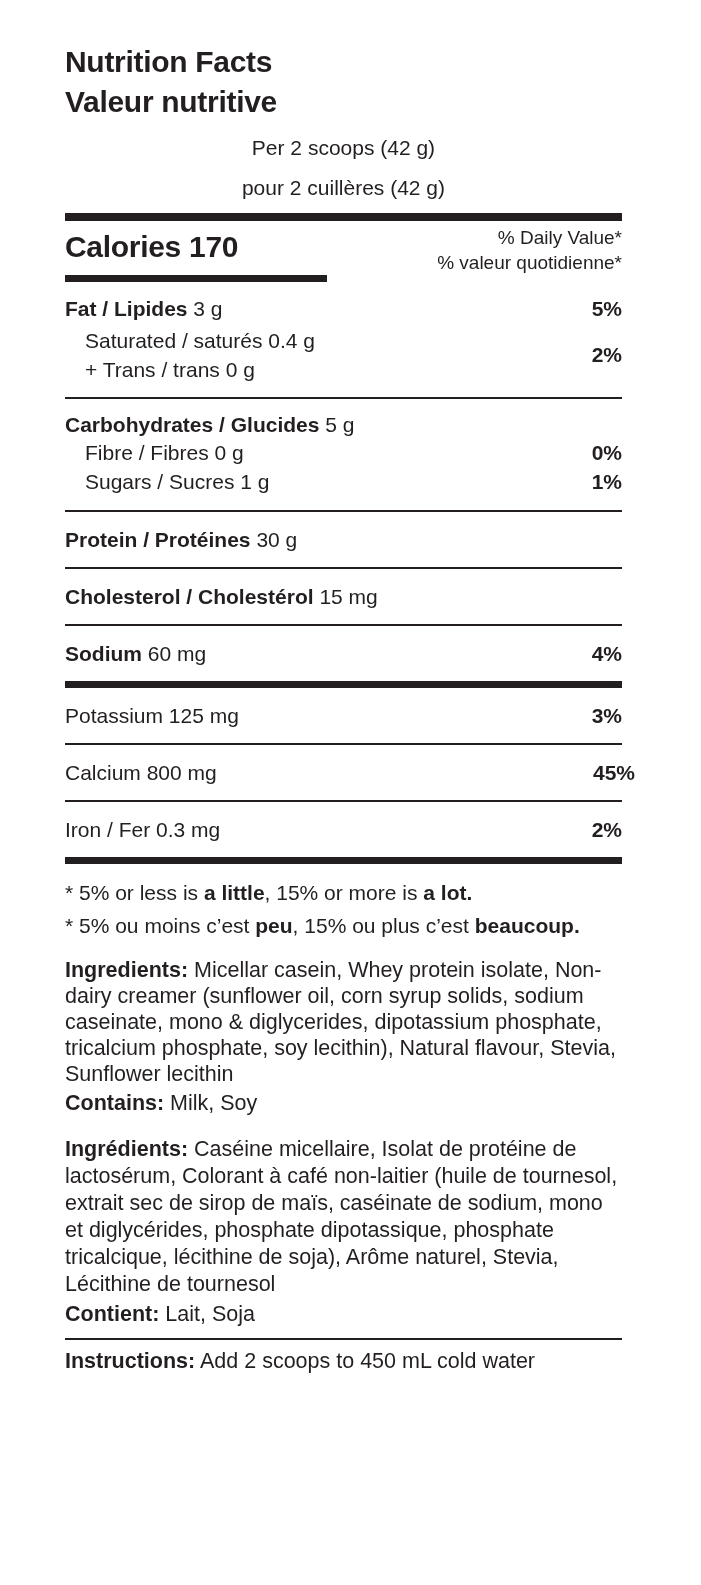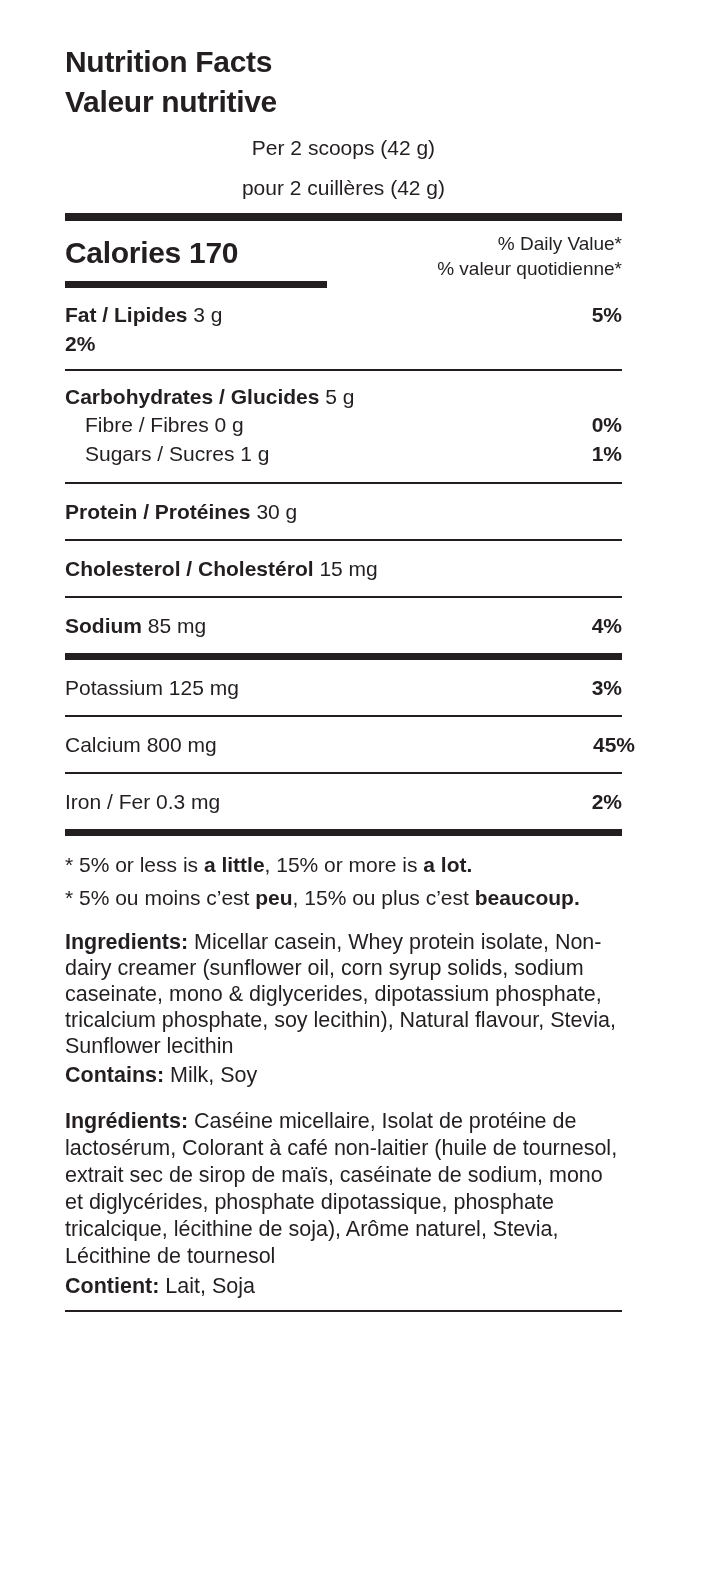--- a/index.html
+++ b/index.html
@@ -14,21 +14,21 @@
 
   .title { font-size:30px; font-weight:700; line-height:40px; letter-spacing:-0.3px; }
   .serving { font-size:21px; line-height:40px; }
   .serving-block { margin-top:6px;text-align:center; }
 
   .divider-heavy { height:8px; background:#231f20; }
   .divider-mid   { height:7px; background:#231f20; }
   .divider-thin  { height:2px; background:#231f20; }
   .top-bar { margin-top:5px; }
 
-  .cal-header { display:flex; justify-content:space-between; padding-top:6px; }
+  .cal-header { display:flex; justify-content:space-between; }
   .cal-title { font-size:30px; font-weight:700; line-height:52px; letter-spacing:-0.3px; }
   .dv-header { text-align:right; font-size:19px; line-height:25px; padding-top:4px;margin-left:22px; }
   .cal-underline { width:262px; height:7px; background:#231f20; }
 
   .row { display:flex; justify-content:space-between; align-items:baseline;
          font-size:21px; line-height:24px; }
   .b { font-weight:700; }
   .pct { font-weight:700; font-size:21px; }
   .pct-wide { margin-right:-13px; }
 
@@ -81,20 +81,24 @@
       <div>% valeur quotidienne*</div>
     </div>
   </div>
   <div class="cal-underline"></div>
 
   <div class="row row-fat">
     <span><span class="b">Fat / Lipides</span><span> 3 g</span></span>
     <span class="pct">5%</span>
   </div>
   <div class="fat-subgroup">
+    <div class="sublines">
+      <div>Saturated / saturés 0.4 g</div>
+      <div>+ Trans / trans 0 g</div>
+    </div>
     <span class="pct">2%</span>
   </div>
 
   <div class="divider-thin"></div>
 
   <div class="sec-carb">
     <div class="row">
       <span><span class="b">Carbohydrates / Glucides</span><span> 5 g</span></span>
     </div>
     <div class="subrow">
@@ -115,21 +119,21 @@
 
   <div class="divider-thin"></div>
 
   <div class="row row-std">
     <span><span class="b">Cholesterol / Cholestérol</span><span> 15 mg</span></span>
   </div>
 
   <div class="divider-thin"></div>
 
   <div class="row row-std">
-    <span><span class="b">Sodium</span><span> 85 mg</span></span>
+    <span><span class="b">Sodium</span><span> 60 mg</span></span>
     <span class="pct">4%</span>
   </div>
 
   <div class="divider-mid"></div>
 
   <div class="row row-std">
     <span>Potassium 125 mg</span>
     <span class="pct">3%</span>
   </div>
 
@@ -161,15 +165,16 @@
   </div>
 
   <div class="ing-fr">
     <div class="para"><span class="b">Ingrédients:</span><span> Caséine micellaire, Isolat de protéine de lactosérum, Colorant à café non-laitier (huile de tournesol, extrait sec de sirop de maïs, caséinate de sodium, mono et diglycérides, phosphate dipotassique, phosphate tricalcique, lécithine de soja), Arôme naturel, Stevia, Lécithine de tournesol</span></div>
     <div class="para contains-line"><span class="b">Contient:</span><span> Lait, Soja</span></div>
   </div>
 
   <div class="divider-thin instr-rule"></div>
 
   <div class="instructions">
+    <div><span class="b">Instructions:</span><span> Add 2 scoops to 450 mL cold water</span></div>
   </div>
 
 </div>
 
 </body></html>

